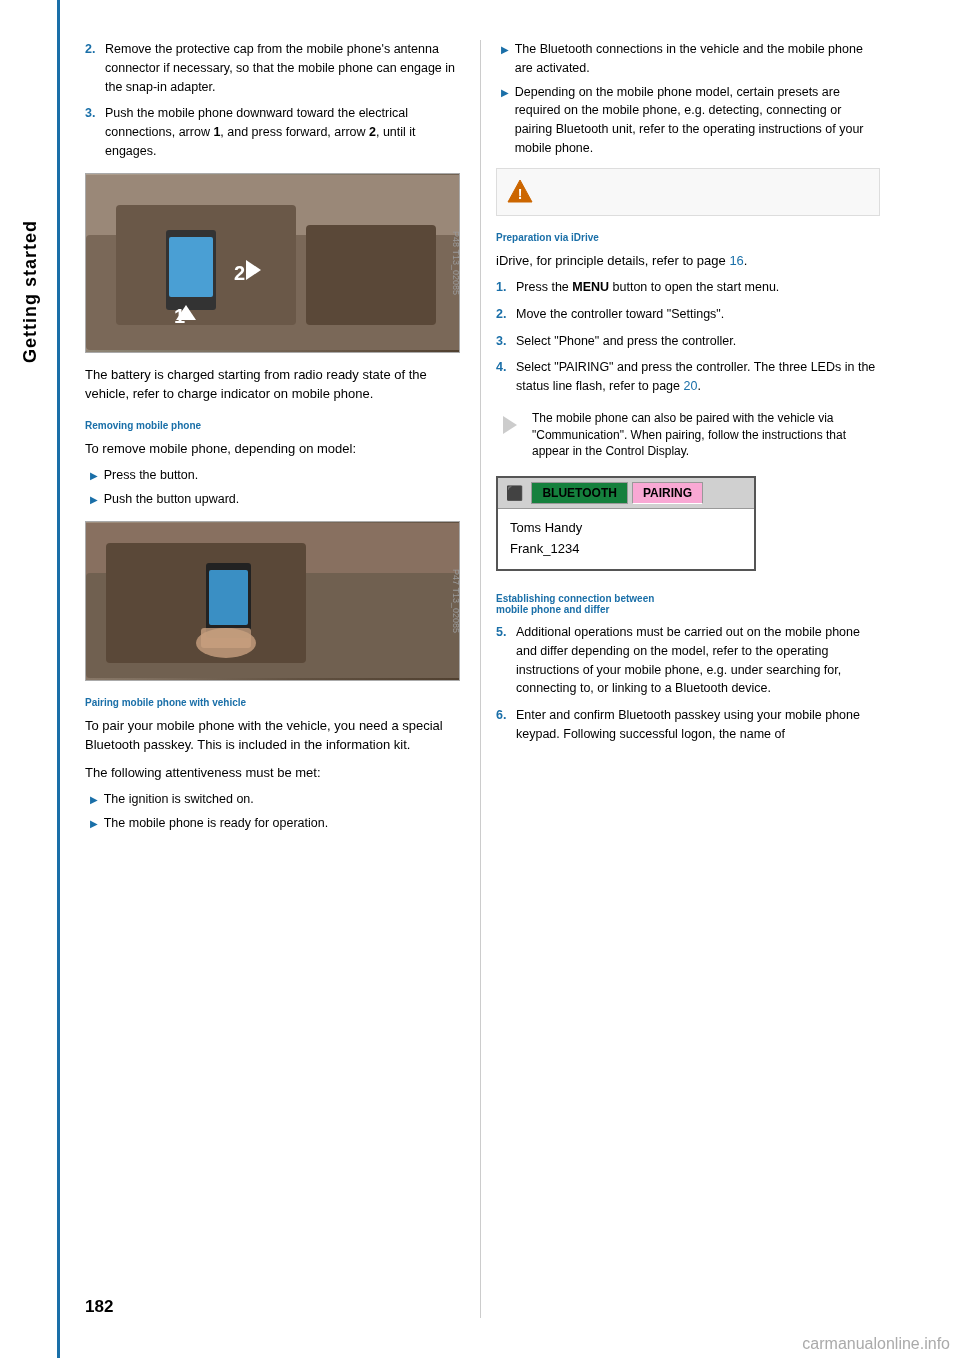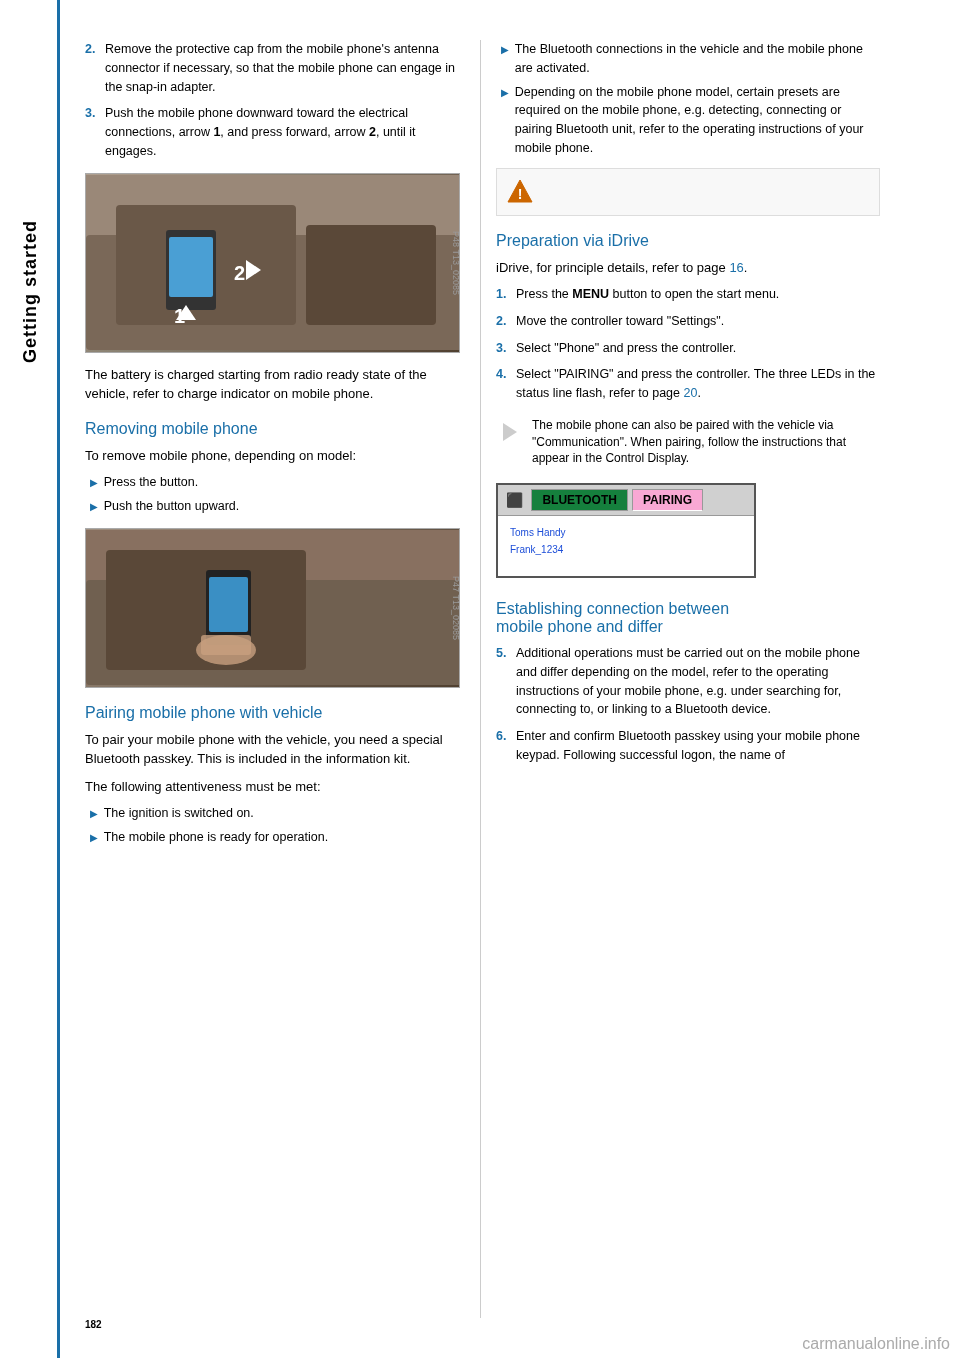--- a/index.html
+++ b/index.html
@@ -64,22 +64,22 @@
     }
 
     .right-column {
       width: 420px;
       padding: 0 20px 0 15px;
       border-left: 1px solid #ccc;
     }
 
     .section-heading {
       color: #1a6fa8;
-      font-size: 16px;
-      font-weight: normal;
+      font-size: 10px;
+      font-weight: bold;
       margin-bottom: 8px;
       margin-top: 16px;
     }
 
     .body-text {
       font-size: 13px;
       line-height: 1.5;
       margin-bottom: 8px;
       color: #000;
     }
@@ -243,31 +243,31 @@
       margin-right: 4px;
     }
 
     .bt-body {
       background: #fff;
       padding: 8px 12px;
       min-height: 60px;
     }
 
     .bt-item {
-      font-size: 10px;
+      font-size: 13px;
       padding: 3px 0;
-      color: #1d4ed8;
+      color: #000000;
     }
 
     
     .page-number {
       position: absolute;
-      bottom: 28px;
+      bottom: 41px;
       left: 85px;
-      font-size: 10px;
+      font-size: 17px;
       font-weight: bold;
     }
 
     
     .watermark {
       position: absolute;
       bottom: 5px;
       right: 10px;
       font-size: 16px;
       color: #aaa;

